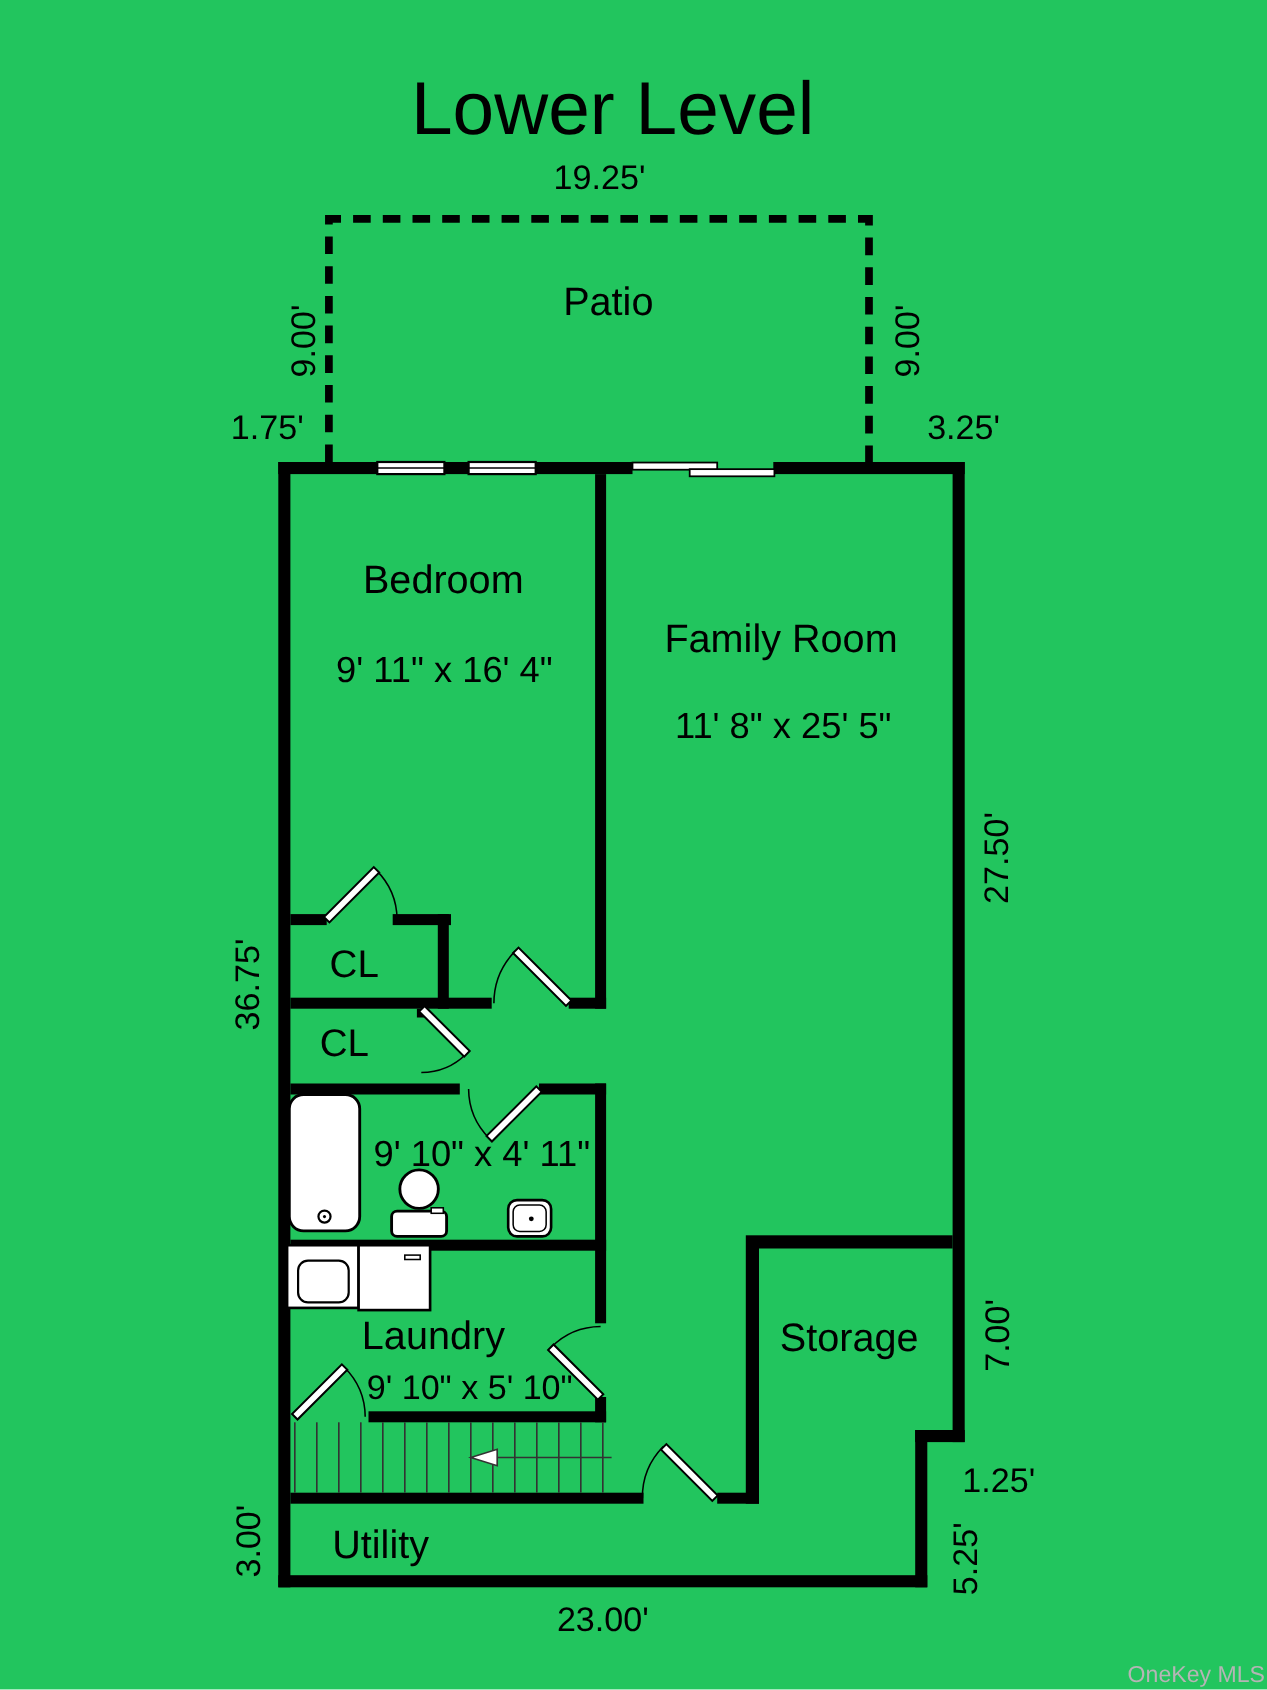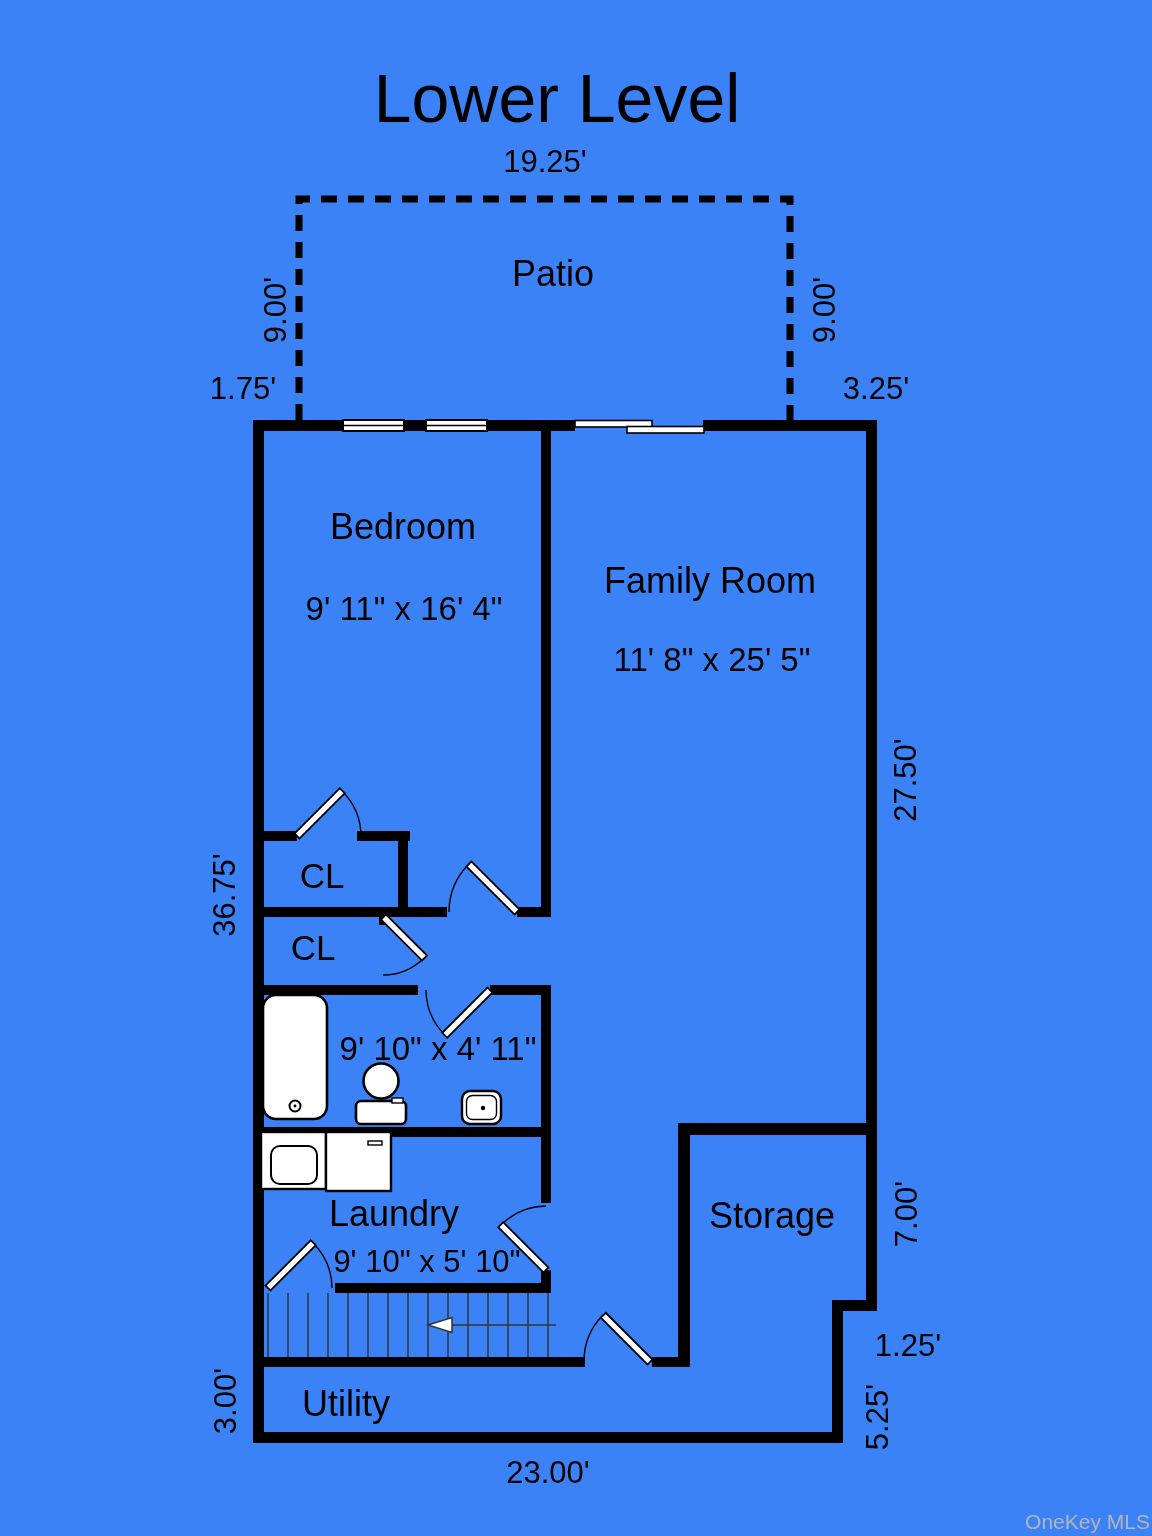--- a/index.html
+++ b/index.html
@@ -1,16 +1,16 @@
 <!DOCTYPE html>
 <html><head>
 <meta charset="utf-8">
 <style>
   html,body{margin:0;padding:0;background:#ffffff;}
-  #canvas{position:relative;width:1152px;height:1536px;background:#3b82f6;overflow:hidden;}
+  #canvas{position:relative;width:1152px;height:1536px;background:#22c55e;overflow:hidden;}
   svg{position:absolute;left:0;top:0;}
   svg text{font-family:"Liberation Sans","DejaVu Sans",sans-serif;fill:#000;}
   .t-title{font-size:68px;}
   .t-room{font-size:36px;}
   .t-dims{font-size:33px;}
   .t-dim{font-size:31px;}
   .t-cl{font-size:35px;}
   .t-mark{font-size:21px;fill:#b5b5b5;}
   .mid{text-anchor:middle;}
   .end{text-anchor:end;}

